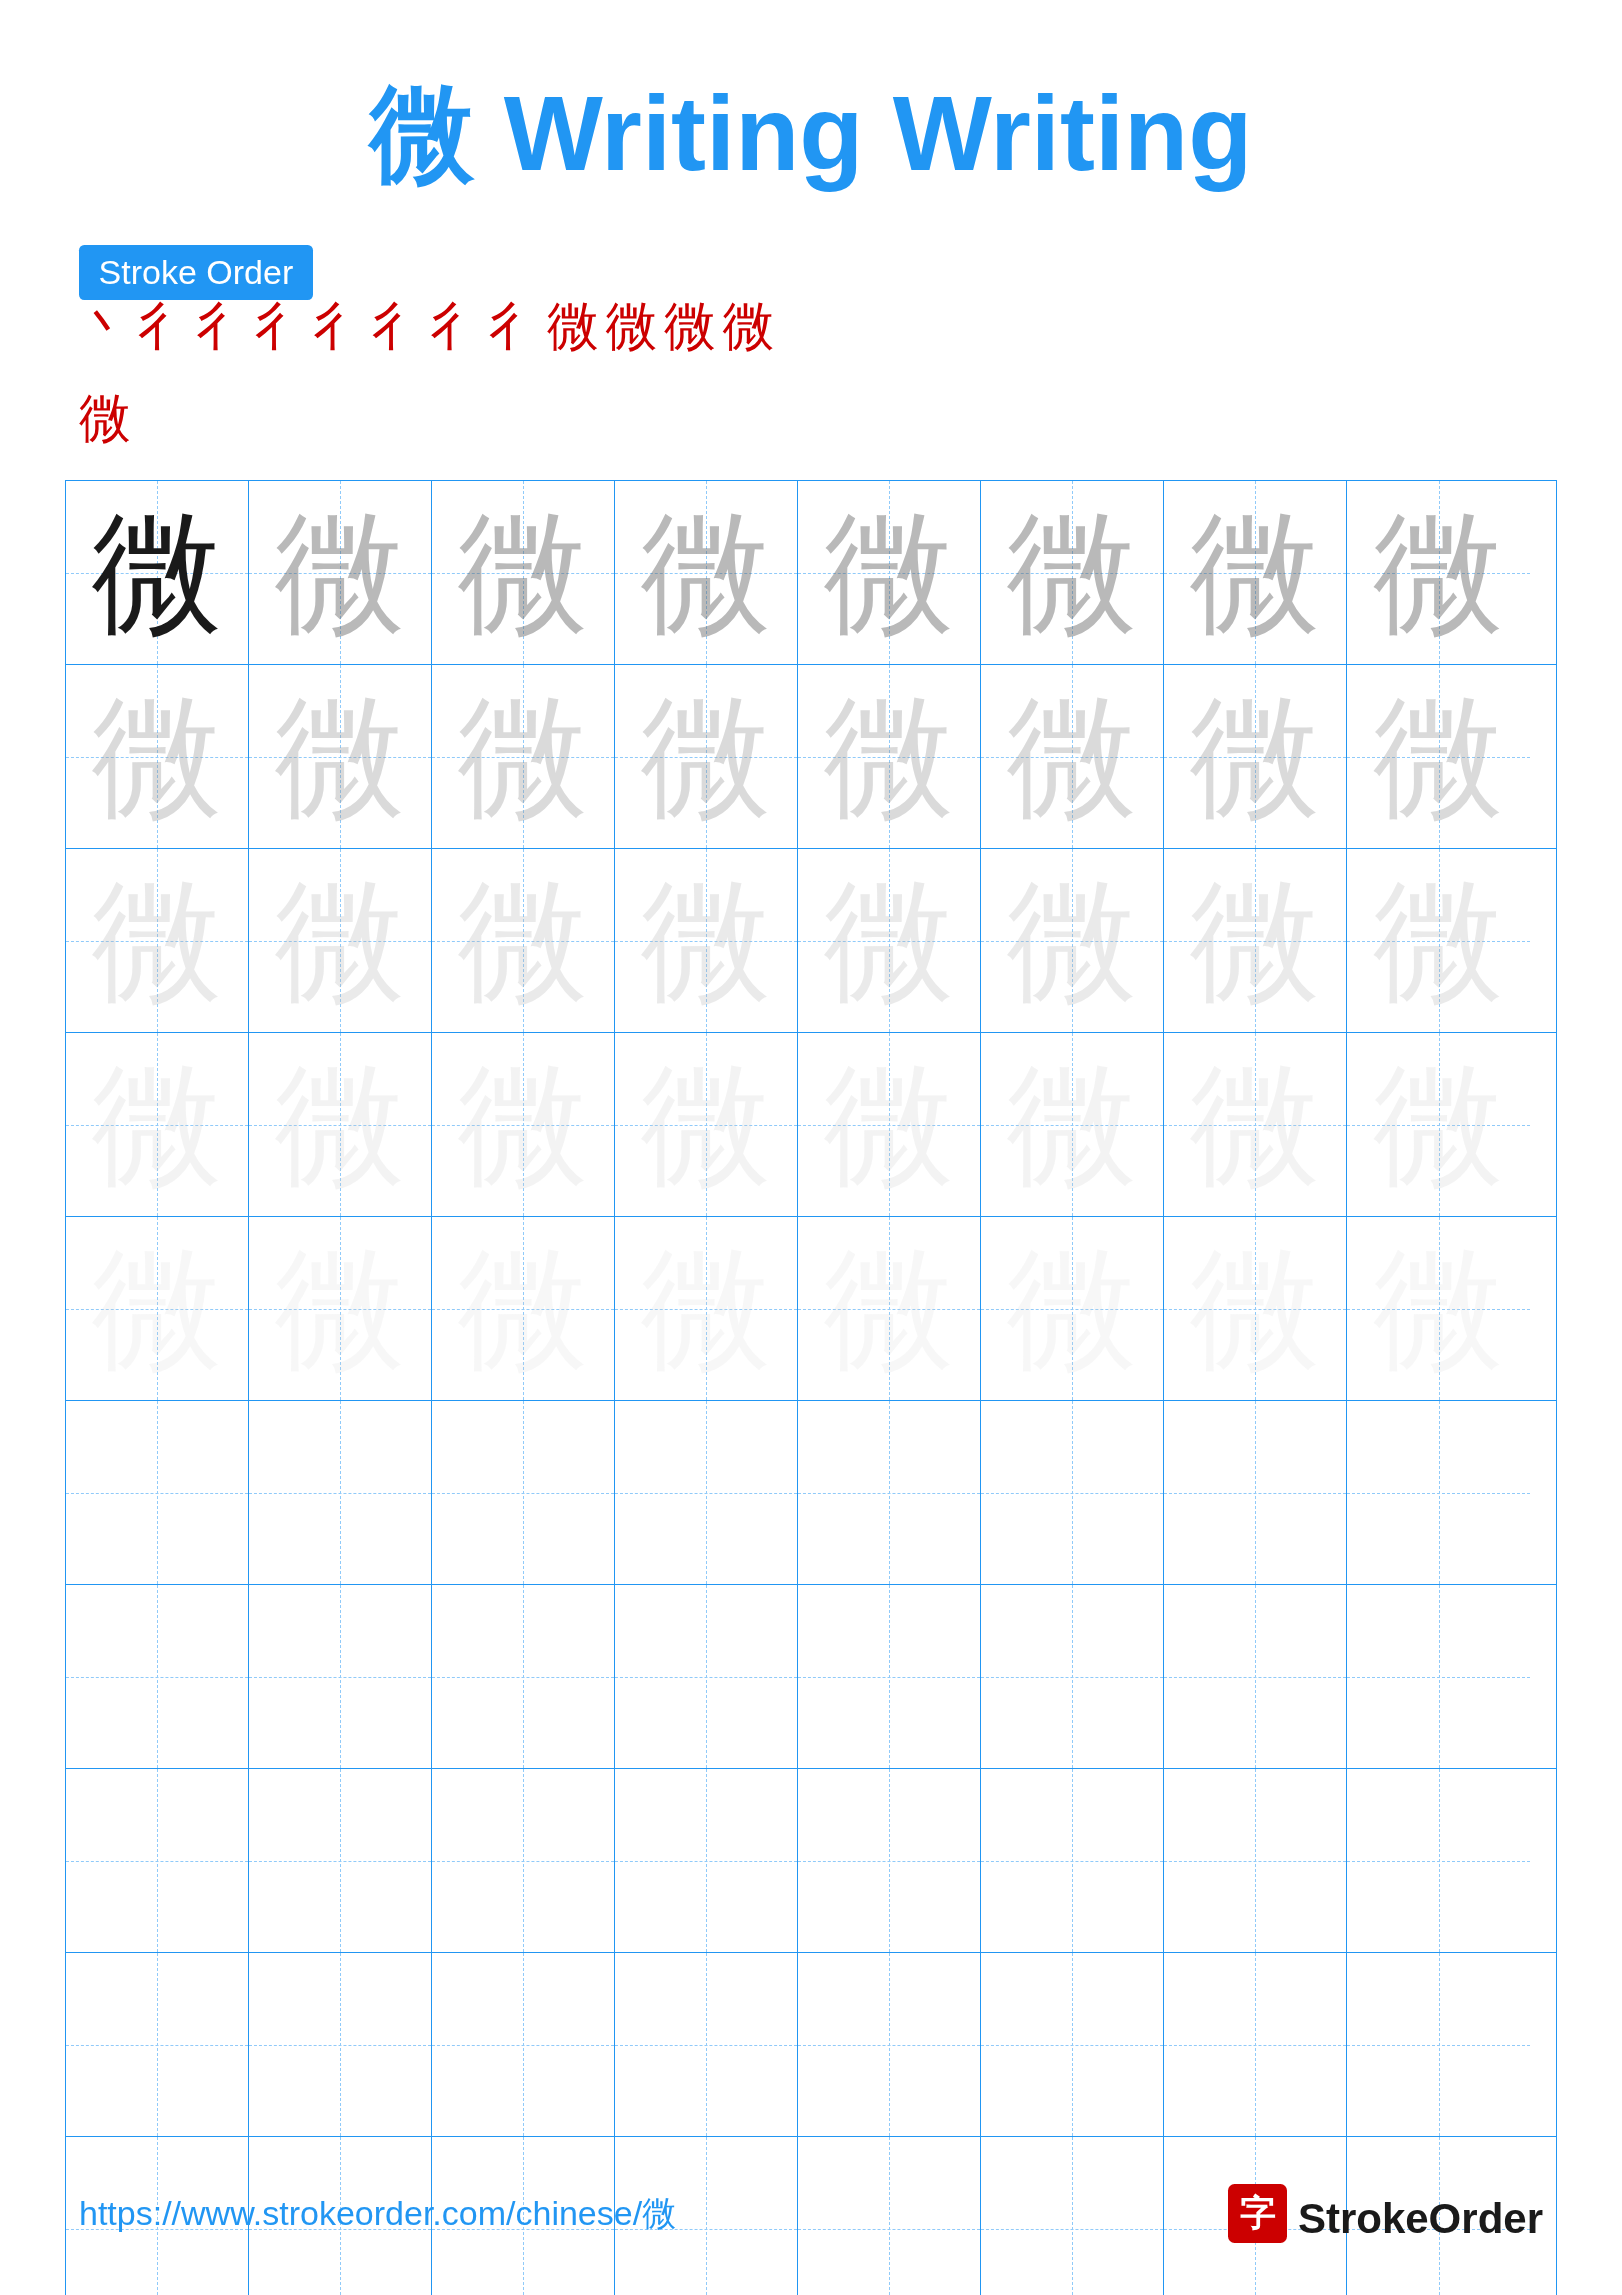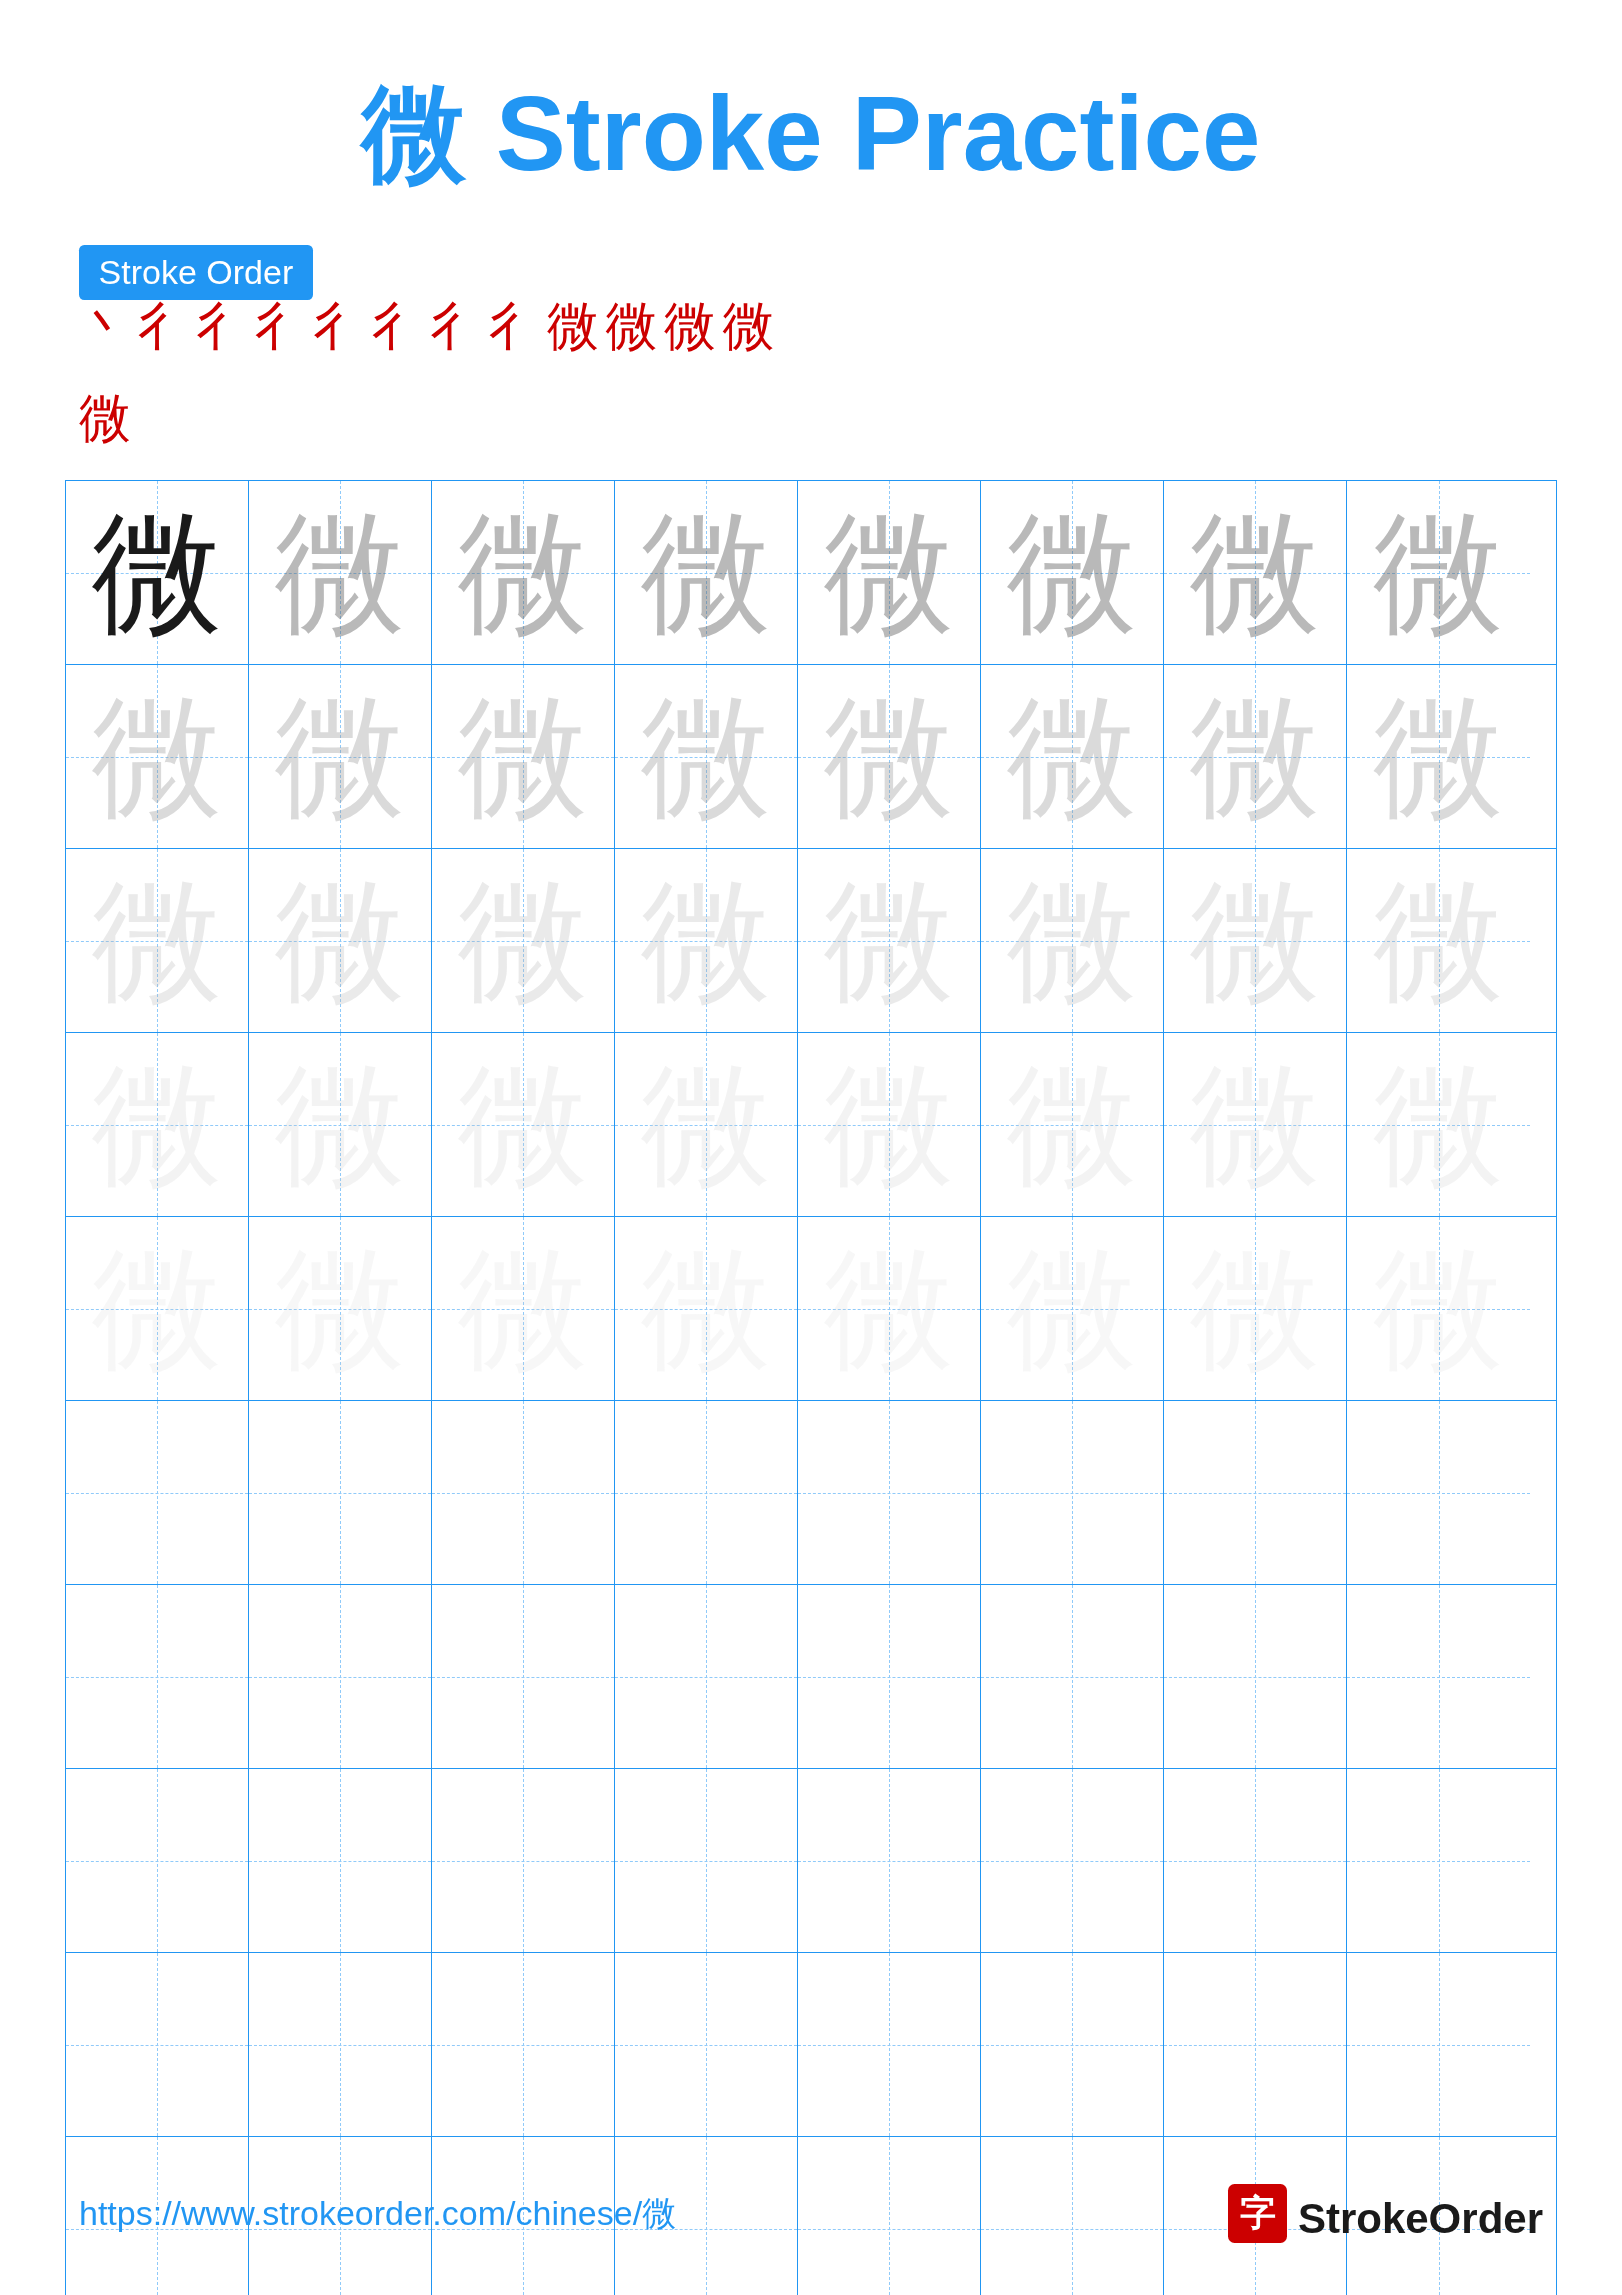--- a/index.html
+++ b/index.html
@@ -195,21 +195,21 @@
       font-size: 42px;
       font-weight: bold;
       color: #1a1a1a;
       margin-top: 10px;
     }
   </style>
 </head>
 <body>
 
 <div class="title-section">
-  <span class="title-char">微</span><span class="title-text"> Stroke Practice</span>
+  <span class="title-char">微</span><span class="title-text"> Writing Writing</span>
 </div>
 
 <div class="stroke-order-section">
   <span class="stroke-order-badge">Stroke Order</span>
   <div class="stroke-chars">
     <span class="stroke-char">丶</span>
     <span class="stroke-char">彳</span>
     <span class="stroke-char">彳</span>
     <span class="stroke-char">彳</span>
     <span class="stroke-char">彳</span>

